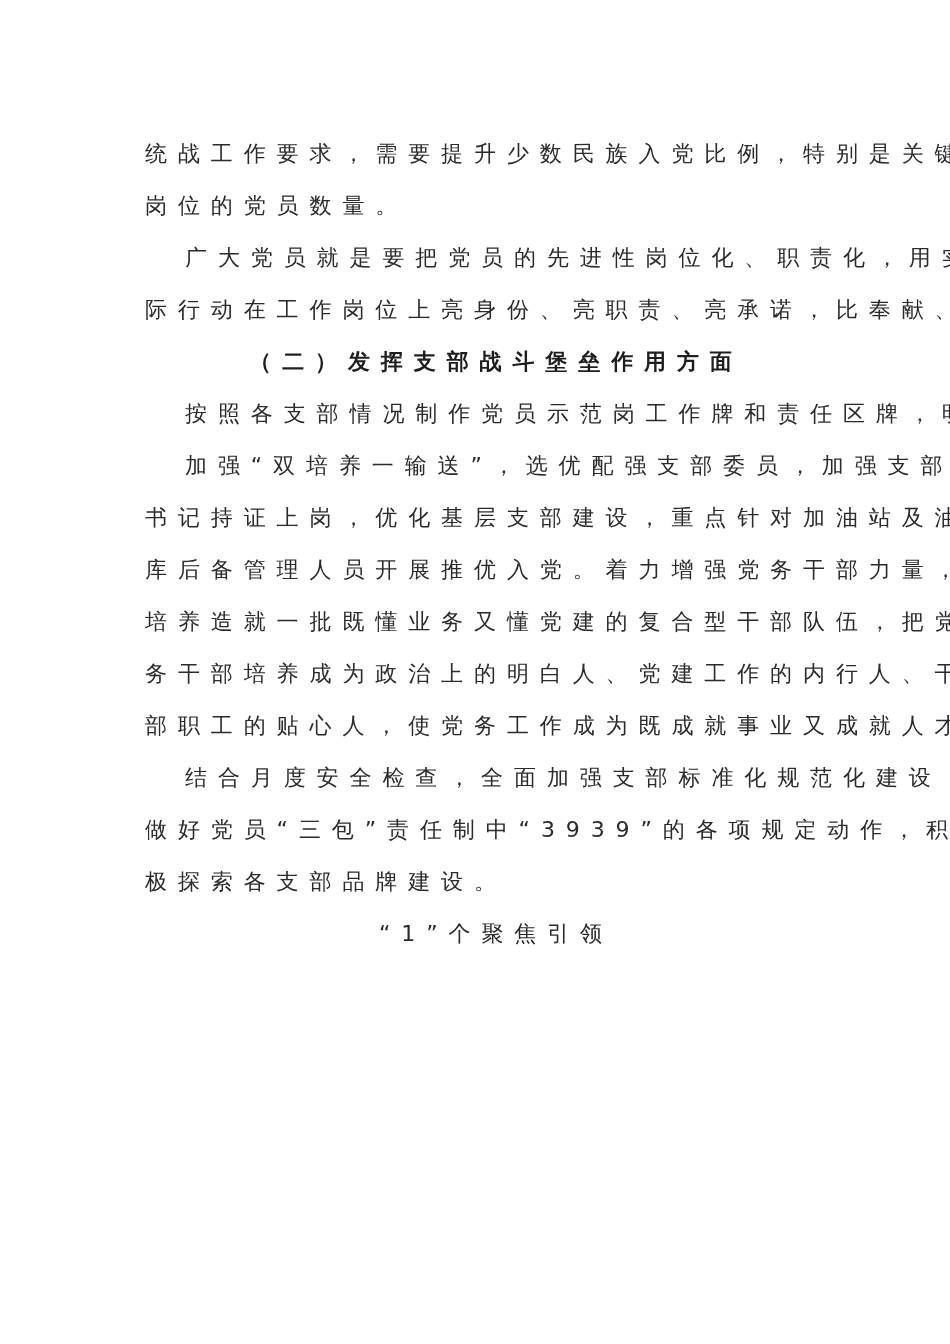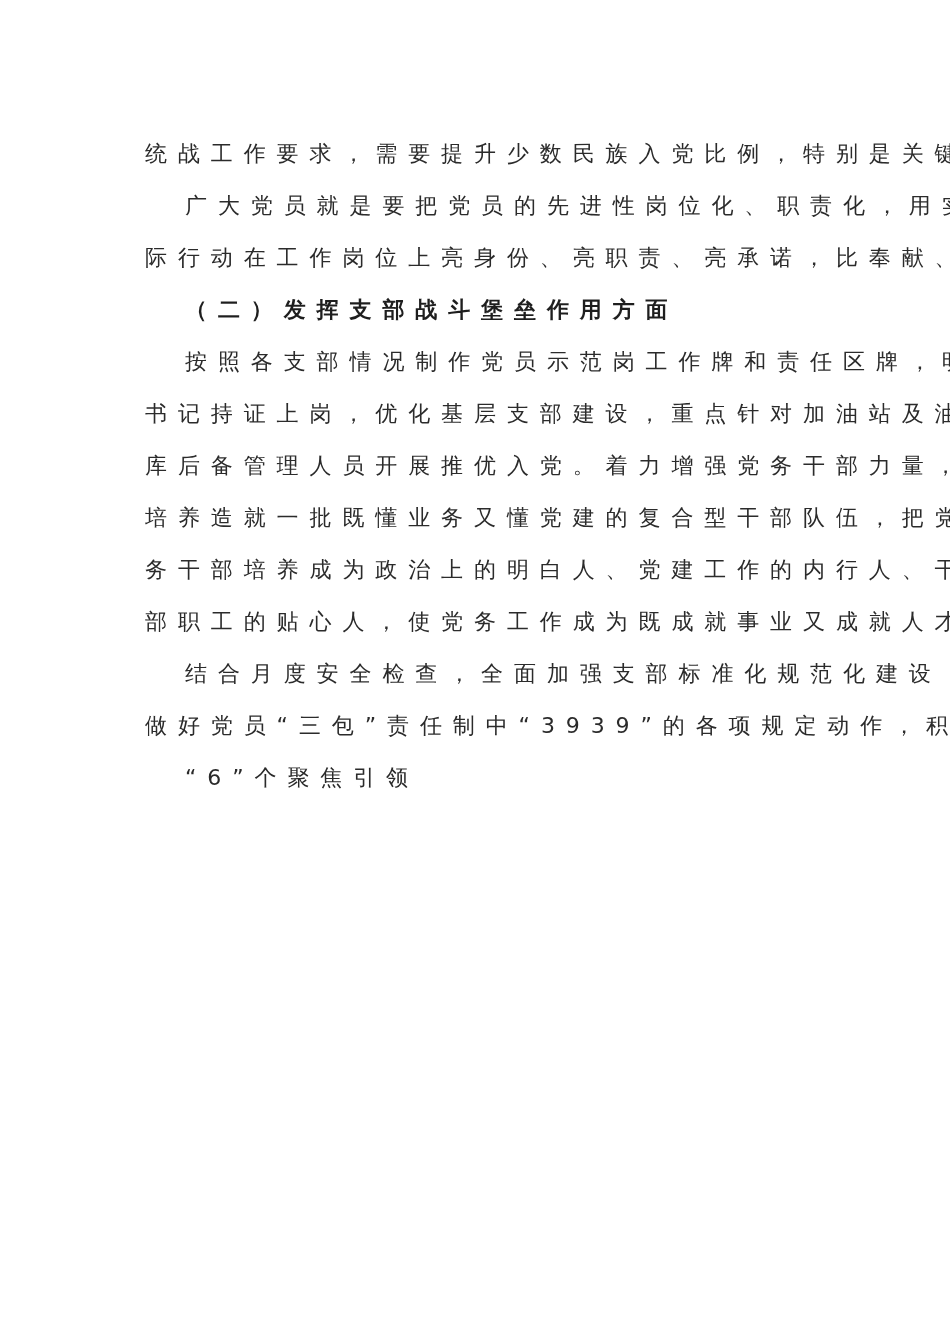--- a/index.html
+++ b/index.html
@@ -28,54 +28,58 @@
       letter-spacing: 10.9px;
       white-space: nowrap;
       overflow: visible;
     }
     .indent {
       padding-left: 40px;
     }
     .heading {
       font-weight: bold;
       color: #1e1e1e;
+      text-align: center;
     }
     .heading-indent {
       padding-left: 40px;
     }
   </style>
 </head>
 <body>
 
 <div class="page">
 
   <div>
     <div class="line">统战工作要求，需要提升少数民族入党比例，特别是关键</div>
+    <div class="line">岗位的党员数量。</div>
   </div>
 
   <div>
     <div class="line indent">广大党员就是要把党员的先进性岗位化、职责化，用实</div>
     <div class="line">际行动在工作岗位上亮身份、亮职责、亮承诺，比奉献、</div>
   </div>
 
   <div class="line heading heading-indent">（二）发挥支部战斗堡垒作用方面</div>
 
   <div>
     <div class="line indent">按照各支部情况制作党员示范岗工作牌和责任区牌，明</div>
   </div>
 
   <div>
+    <div class="line indent">加强“双培养一输送”，选优配强支部委员，加强支部</div>
     <div class="line">书记持证上岗，优化基层支部建设，重点针对加油站及油</div>
     <div class="line">库后备管理人员开展推优入党。着力增强党务干部力量，</div>
     <div class="line">培养造就一批既懂业务又懂党建的复合型干部队伍，把党</div>
     <div class="line">务干部培养成为政治上的明白人、党建工作的内行人、干</div>
     <div class="line">部职工的贴心人，使党务工作成为既成就事业又成就人才</div>
   </div>
 
   <div>
     <div class="line indent">结合月度安全检查，全面加强支部标准化规范化建设，</div>
     <div class="line">做好党员“三包”责任制中“3939”的各项规定动作，积</div>
+    <div class="line">极探索各支部品牌建设。</div>
   </div>
 
-  <div class="line heading heading-indent" style="font-weight: normal; color:#2a2a2a;">“6”个聚焦引领</div>
+  <div class="line heading heading-indent" style="font-weight: normal; color:#2a2a2a;">“1”个聚焦引领</div>
 
 
 </div>
 
 </body></html>

